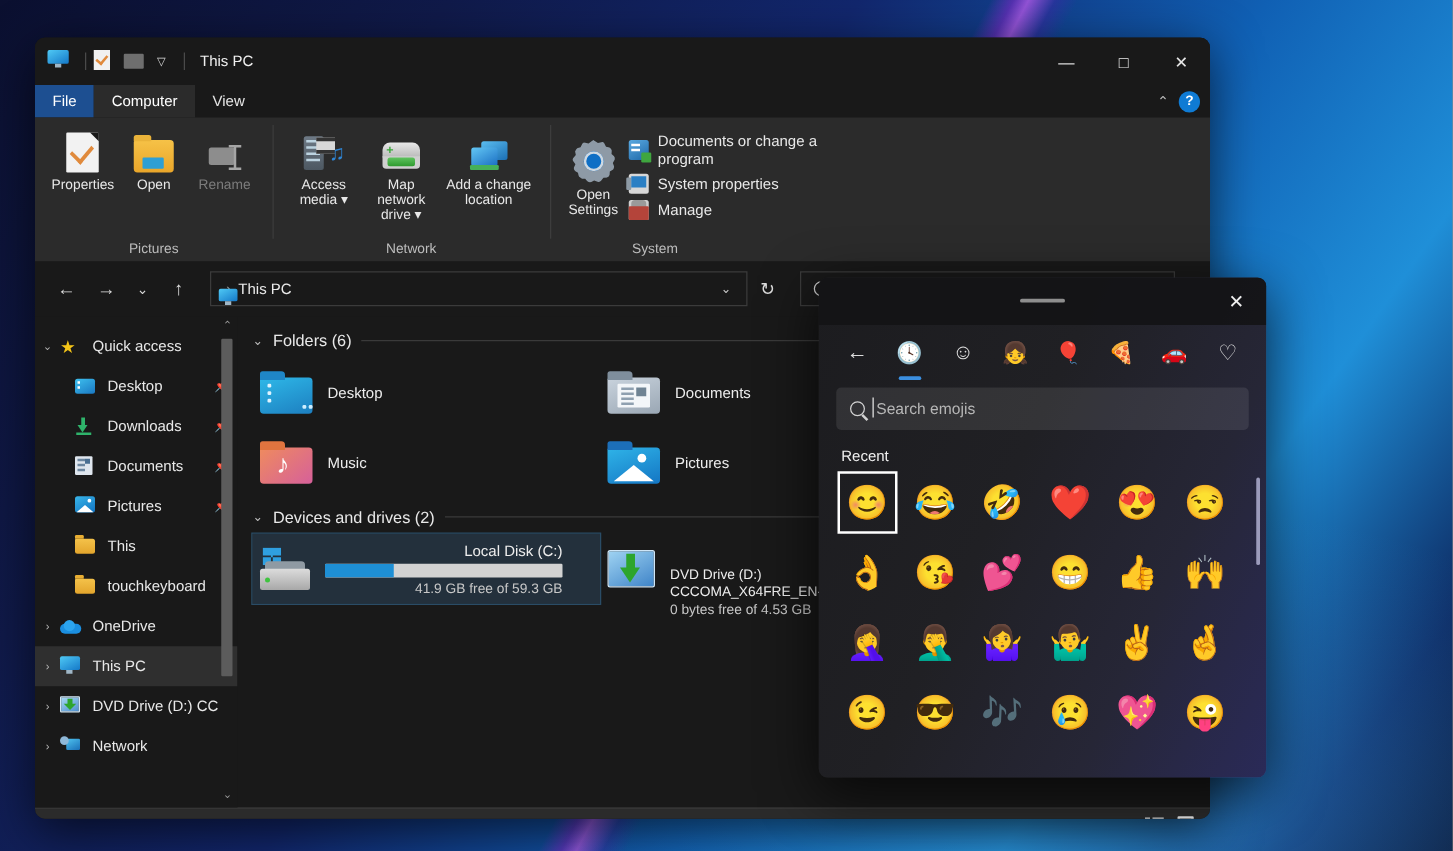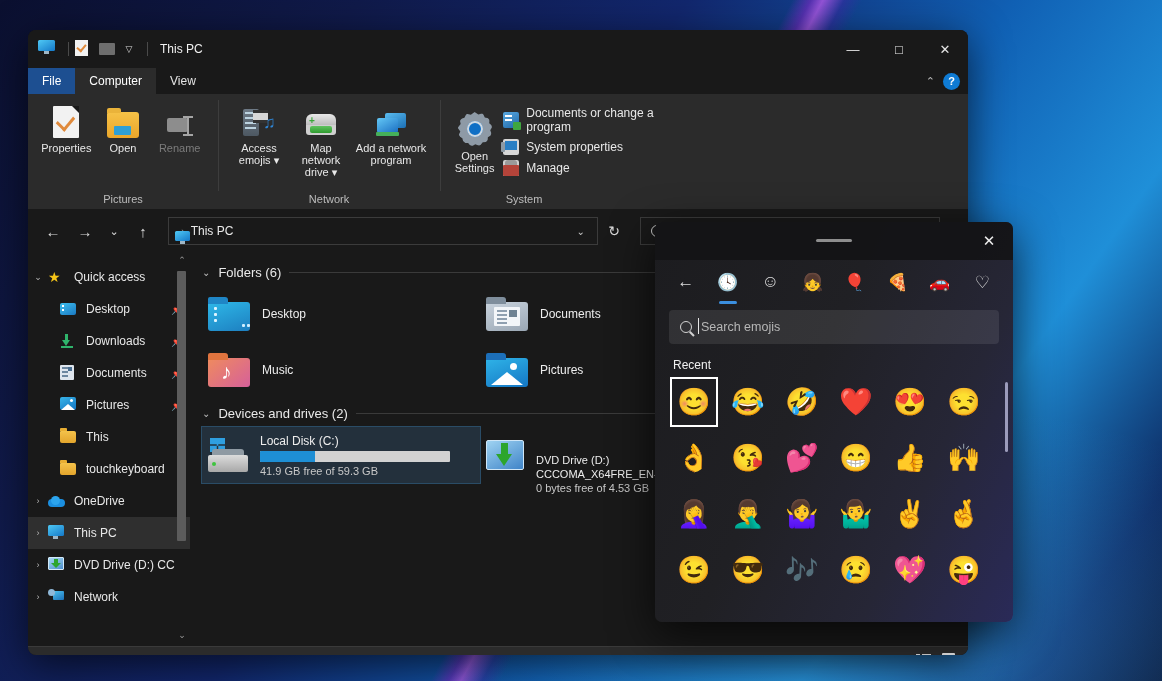--- a/index.html
+++ b/index.html
@@ -143,21 +143,21 @@
   .content { flex: 1; padding: 12px 0 0 12px; overflow: hidden; }
   .group-head { display: flex; align-items: center; gap: 8px; margin-bottom: 6px; }
   .group-head .gc { color: #bfbfbf; font-size: 10px; }
   .group-head .gt { font-size: 13px; color: #e9e9e9; }
   .group-head .gl { flex: 1; height: 1px; background: #3a3a3a; margin-right: 14px; }
   .tiles { display: flex; flex-wrap: wrap; }
   .tile { width: 278px; height: 56px; display: flex; align-items: center; gap: 12px; padding: 4px 6px; }
   .tile .tname { font-size: 12px; color: #ededed; }
   .drvtile { width: 278px; height: 56px; display: flex; gap: 12px; padding: 2px 6px; align-items: center; }
   .drvtile.sel { background: #23303c; outline: 1px solid #2a4c66; }
-  .drv-info { display: flex; flex-direction: column; gap: 3px; }
+  .drv-info { display: flex; flex-direction: column; gap: 3px; align-items: flex-end; }
   .drv-name { font-size: 12px; color: #ededed; }
   .drv-sub { font-size: 11px; color: #c8c8c8; }
   .bar { width: 190px; height: 11px; background: #d2d2d2; border-radius: 1px; overflow: hidden; }
   .bar > i { display: block; height: 100%; background: #1e8fd5; }
   .dvd-lines { font-size: 11px; color: #ededed; line-height: 14px; white-space: nowrap; overflow: hidden; width: 160px; }
 
   
   .fi { width: 42px; height: 34px; position: relative; flex: none; }
   .fi .body { position: absolute; left: 0; bottom: 0; width: 42px; height: 29px; border-radius: 2px 3px 3px 3px; }
   .fi .lip { position: absolute; left: 0; top: 0; width: 20px; height: 7px; border-radius: 2px 3px 0 0; }
@@ -303,42 +303,42 @@
     <div class="rgroup" style="width:222px;">
       <div class="gitems">
         <div class="bigbtn">
           <div class="bico">
             <div class="ico-media">
                 <div class="srv"></div>
                 <div class="film"></div>
                 <div class="note">♫</div>
               </div>
           </div>
-          <div class="blabel">Access emojis ▾</div>
+          <div class="blabel">Access media ▾</div>
         </div>
         <div class="bigbtn">
           <div class="bico">
             <div class="ico-drive">
                 <div class="top"></div>
                 <div class="bot"></div>
                 <div class="grn"></div>
                 <div class="plus">+</div>
               </div>
           </div>
           <div class="blabel">Map network drive ▾</div>
         </div>
         <div class="bigbtn" style="width:78px;">
           <div class="bico">
             <div class="ico-netloc">
                 <div class="s2"></div>
                 <div class="s1"></div>
                 <div class="base"></div>
               </div>
           </div>
-          <div class="blabel">Add a network program</div>
+          <div class="blabel">Add a change location</div>
         </div>
       </div>
       <div class="glabel">Network</div>
     </div>
 
     <div class="rgroup" style="width:228px;">
       <div class="gitems" style="align-items:flex-start;">
         <div class="bigbtn" style="margin-top:8px;">
           <div class="bico">
             <div class="ico-gear">

